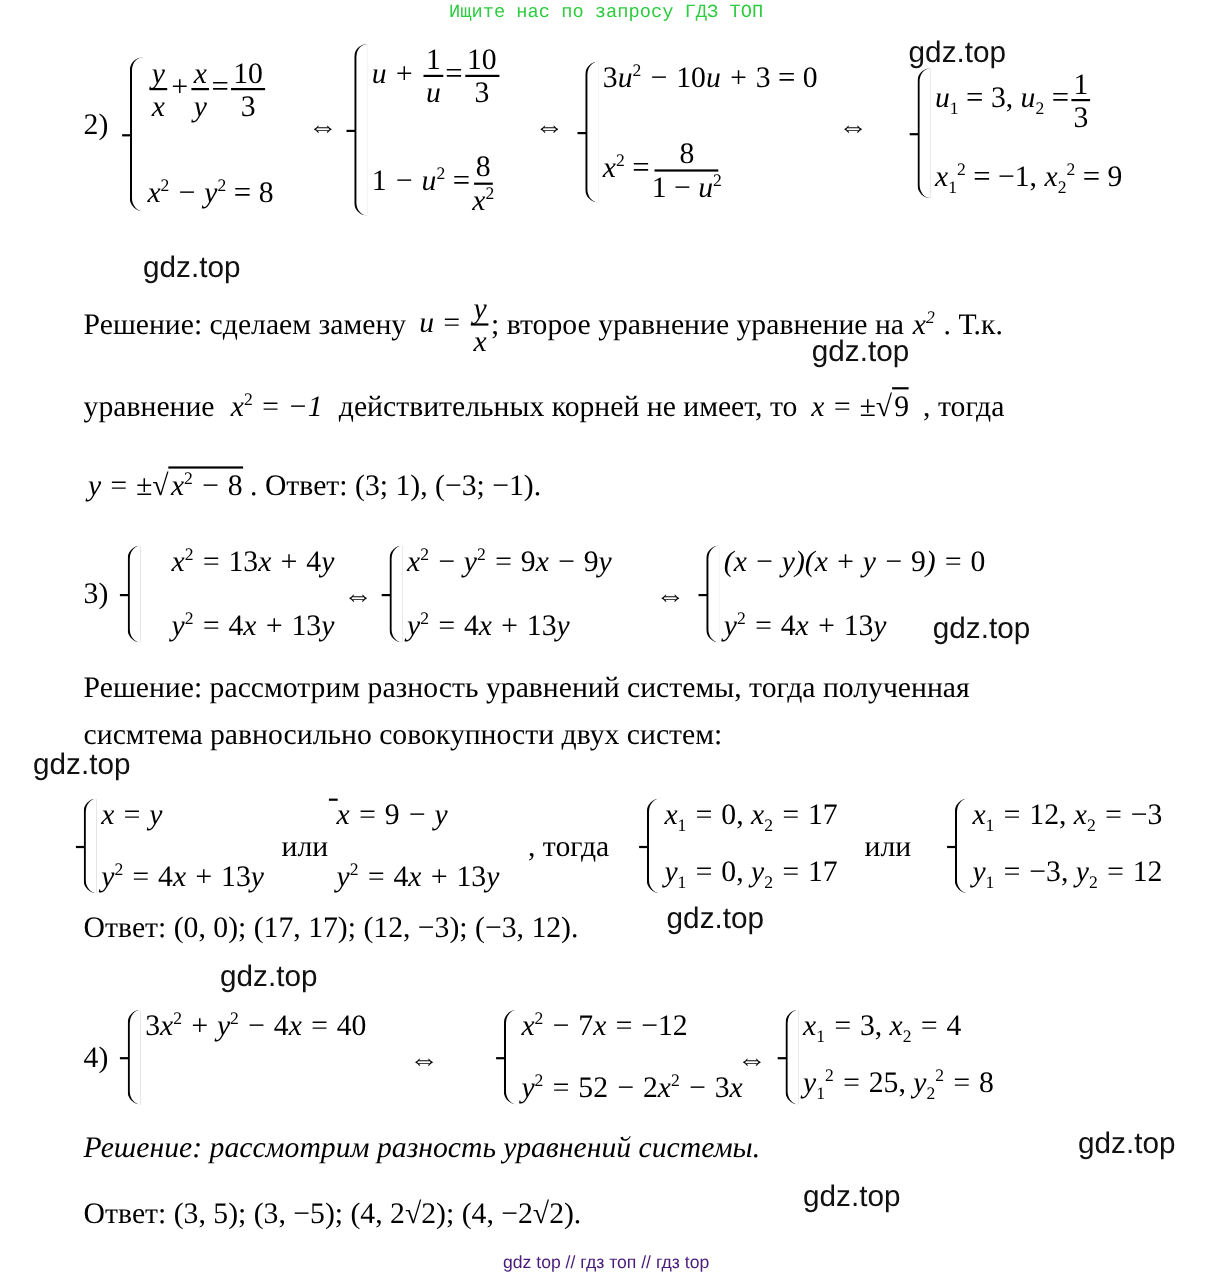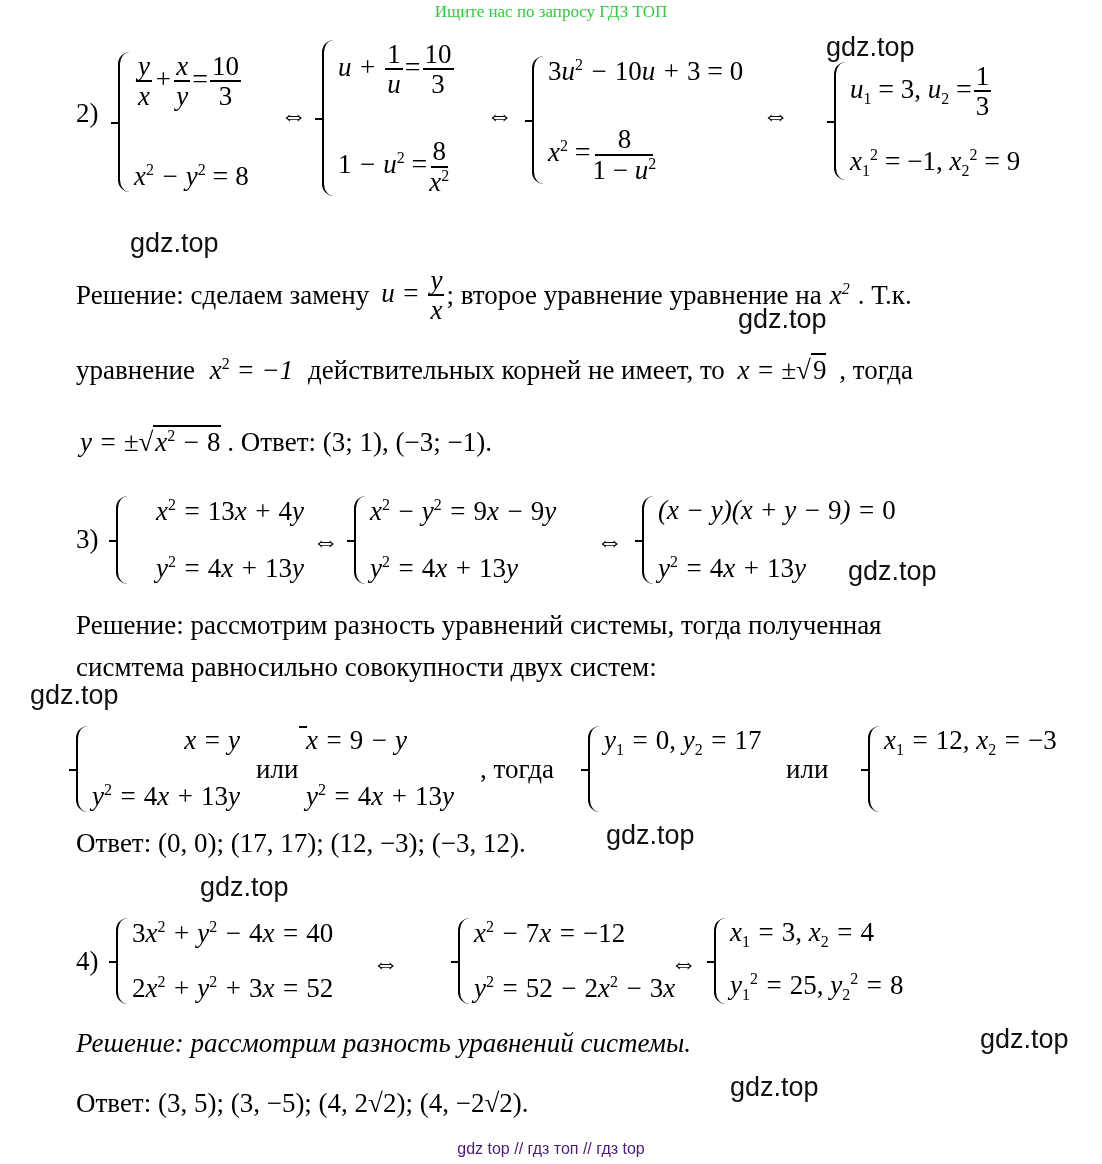--- a/index.html
+++ b/index.html
@@ -4,21 +4,21 @@
 <style>
   html, body { margin: 0; padding: 0; background: #ffffff; }
   body {
     width: 1102px; height: 1164px; position: relative; overflow: hidden;
     font-family: "Liberation Serif", "DejaVu Serif", serif;
     color: #000;
   }
   .abs { position: absolute; }
   .hdr {
     left: 0; width: 1102px; top: 2px; text-align: center;
-    font-family: Liberation Serif, serif;
+    font-family: Liberation Mono, monospace;
     font-size: 17px; color: #2ecc40;
   }
   .ftr {
     left: 0; width: 1102px; top: 1140px; text-align: center;
     font-family: "Liberation Sans", "DejaVu Sans", sans-serif;
     font-size: 16px; color: #4a1a7a;
   }
   .wm {
     font-family: "Liberation Sans", "DejaVu Sans", sans-serif;
     font-size: 27px; color: #111;
@@ -168,58 +168,59 @@
   </div>
 </div>
 <div class="abs wm" style="left:848px;top:556px;">gdz.top</div>
 
 <div class="abs txt" style="left:76px;top:612px;">Решение: рассмотрим разность уравнений системы, тогда полученная</div>
 <div class="abs txt" style="left:76px;top:654px;">сисмтема равносильно совокупности двух систем:</div>
 <div class="abs wm" style="left:30px;top:680px;">gdz.top</div>
 
 <div class="sys" style="left:76px;top:726px;height:86px;">
   <div class="brace"></div>
-  <div class="lines" style="height:86px;text-align:right;">
+  <div class="lines" style="height:86px;">
     <div class="ln">x = y</div>
     <div class="ln">y<sup class="num">2</sup> = <span class="num">4</span>x + <span class="num">13</span>y</div>
   </div>
 </div>
 <div class="abs txt" style="left:256px;top:756px;">или</div>
 <div class="sys" style="left:306px;top:726px;height:86px;flex-direction:column;">
   <div class="brace"></div>
   <div class="lines" style="height:86px;">
     <div class="ln">x = <span class="num">9</span> − y</div>
     <div class="ln">y<sup class="num">2</sup> = <span class="num">4</span>x + <span class="num">13</span>y</div>
   </div>
 </div>
 <div class="abs txt" style="left:480px;top:756px;">, тогда</div>
 <div class="sys" style="left:588px;top:726px;height:86px;">
   <div class="brace"></div>
   <div class="lines" style="height:86px;">
+    <div class="ln">x<sub class="num">1</sub> = <span class="num">0,</span> x<sub class="num">2</sub> = <span class="num">17</span></div>
     <div class="ln">y<sub class="num">1</sub> = <span class="num">0,</span> y<sub class="num">2</sub> = <span class="num">17</span></div>
   </div>
 </div>
 <div class="abs txt" style="left:786px;top:756px;">или</div>
 <div class="sys" style="left:840px;top:726px;height:86px;margin-left:28px;">
   <div class="brace"></div>
   <div class="lines" style="height:86px;">
     <div class="ln">x<sub class="num">1</sub> = <span class="num">12,</span> x<sub class="num">2</sub> = <span class="num">−3</span></div>
+    <div class="ln">y<sub class="num">1</sub> = <span class="num">−3,</span> y<sub class="num">2</sub> = <span class="num">12</span></div>
   </div>
 </div>
 
 <div class="abs txt" style="left:76px;top:830px;">Ответ: (0, 0); (17, 17); (12, −3); (−3, 12).</div>
 <div class="abs wm" style="left:606px;top:820px;">gdz.top</div>
 <div class="abs wm" style="left:200px;top:872px;">gdz.top</div>
 
 <div class="abs txt" style="left:76px;top:948px;">4)</div>
 <div class="sys" style="left:116px;top:918px;height:86px;">
   <div class="brace"></div>
   <div class="lines" style="height:86px;">
     <div class="ln"><span class="num">3</span>x<sup class="num">2</sup> + y<sup class="num">2</sup> − <span class="num">4</span>x = <span class="num">40</span></div>
-    <div class="ln"><span class="num">2</span>x<sup class="num">2</sup> + y<sup class="num">2</sup> + <span class="num">3</span>x = <span class="num">52</span></div>
   </div>
 </div>
 <div class="abs txt" style="left:372px;top:950px;">⇔</div>
 <div class="sys" style="left:416px;top:918px;height:86px;padding-left:42px;">
   <div class="brace"></div>
   <div class="lines" style="height:86px;">
     <div class="ln">x<sup class="num">2</sup> − <span class="num">7</span>x = <span class="num">−12</span></div>
     <div class="ln">y<sup class="num">2</sup> = <span class="num">52</span> − <span class="num">2</span>x<sup class="num">2</sup> − <span class="num">3</span>x</div>
   </div>
 </div>

